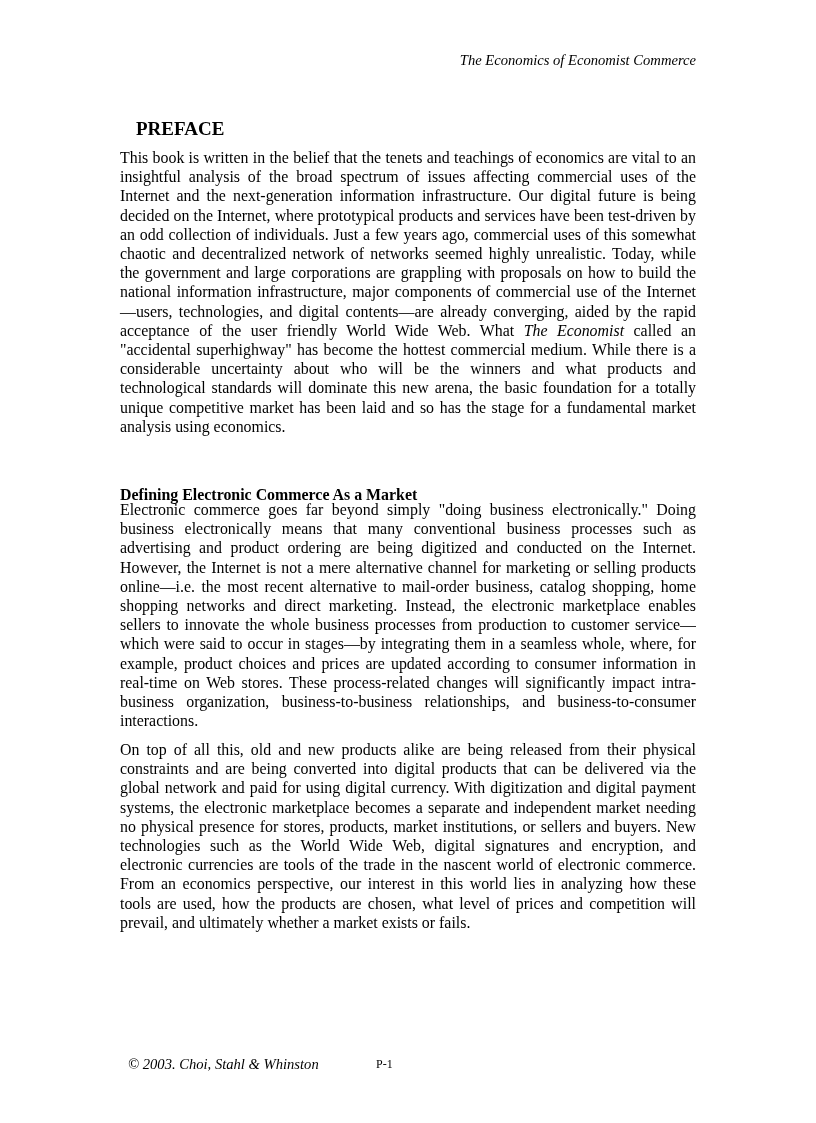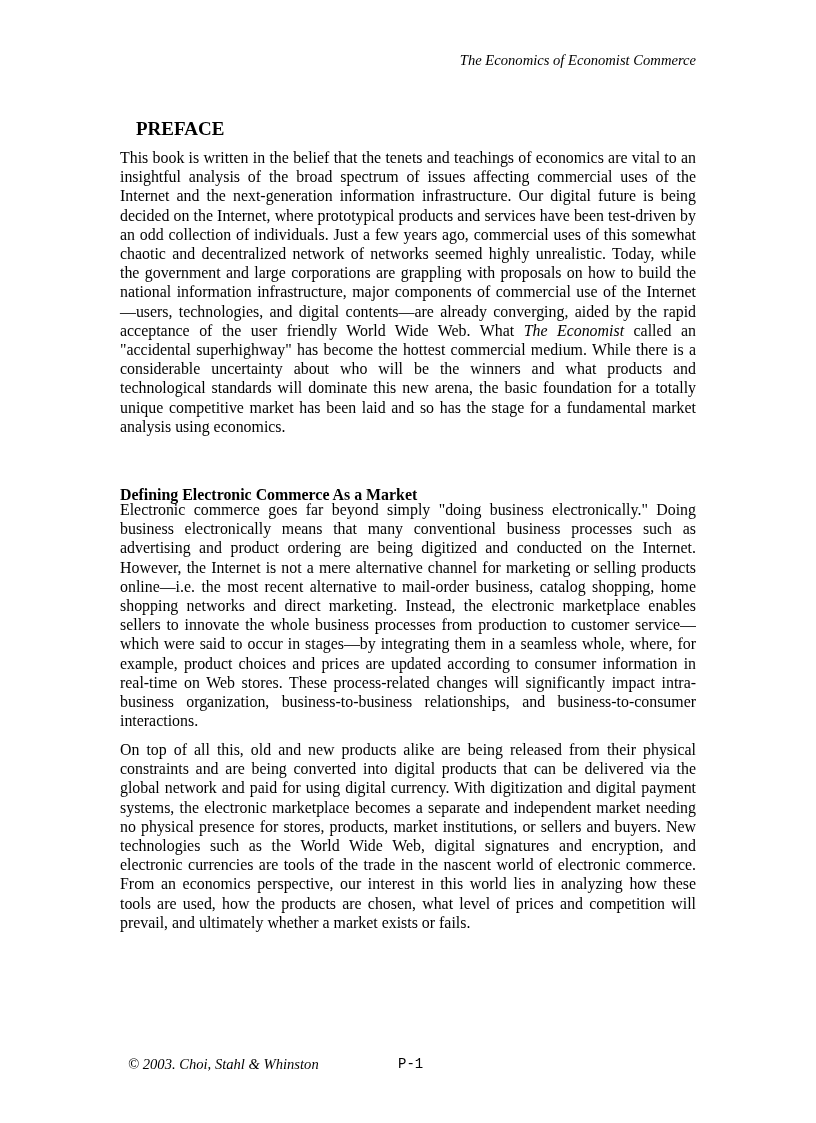--- a/index.html
+++ b/index.html
@@ -57,25 +57,24 @@
       position: absolute;
       left: 120px;
       top: 1055px;
       font-size: 14.6px;
       font-style: italic;
       line-height: 18px;
       margin-left: 8px;
     }
     .footer-page {
       position: absolute;
-      left: 398px;
+      left: 376px;
       top: 1055px;
-      font-size: 14px;
+      font-size: 12px;
       line-height: 18px;
-      font-family: Liberation Mono, monospace;
     }
     em { font-style: italic; }
   </style>
 </head>
 <body>
 
 <div class="running-header">The Economics of Economist Commerce</div>
 
 <h1 class="page-title">PREFACE</h1>
 

